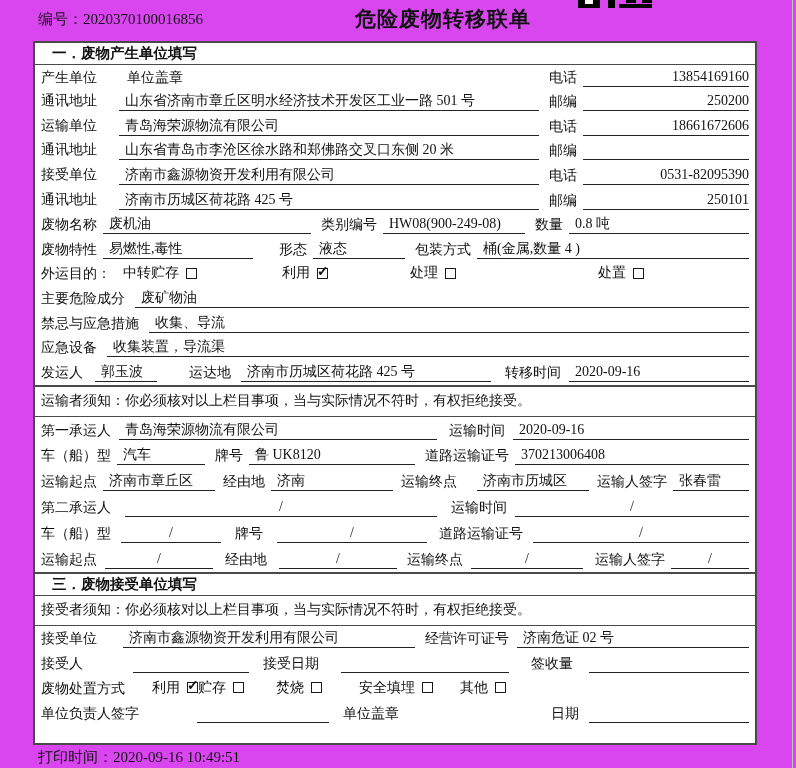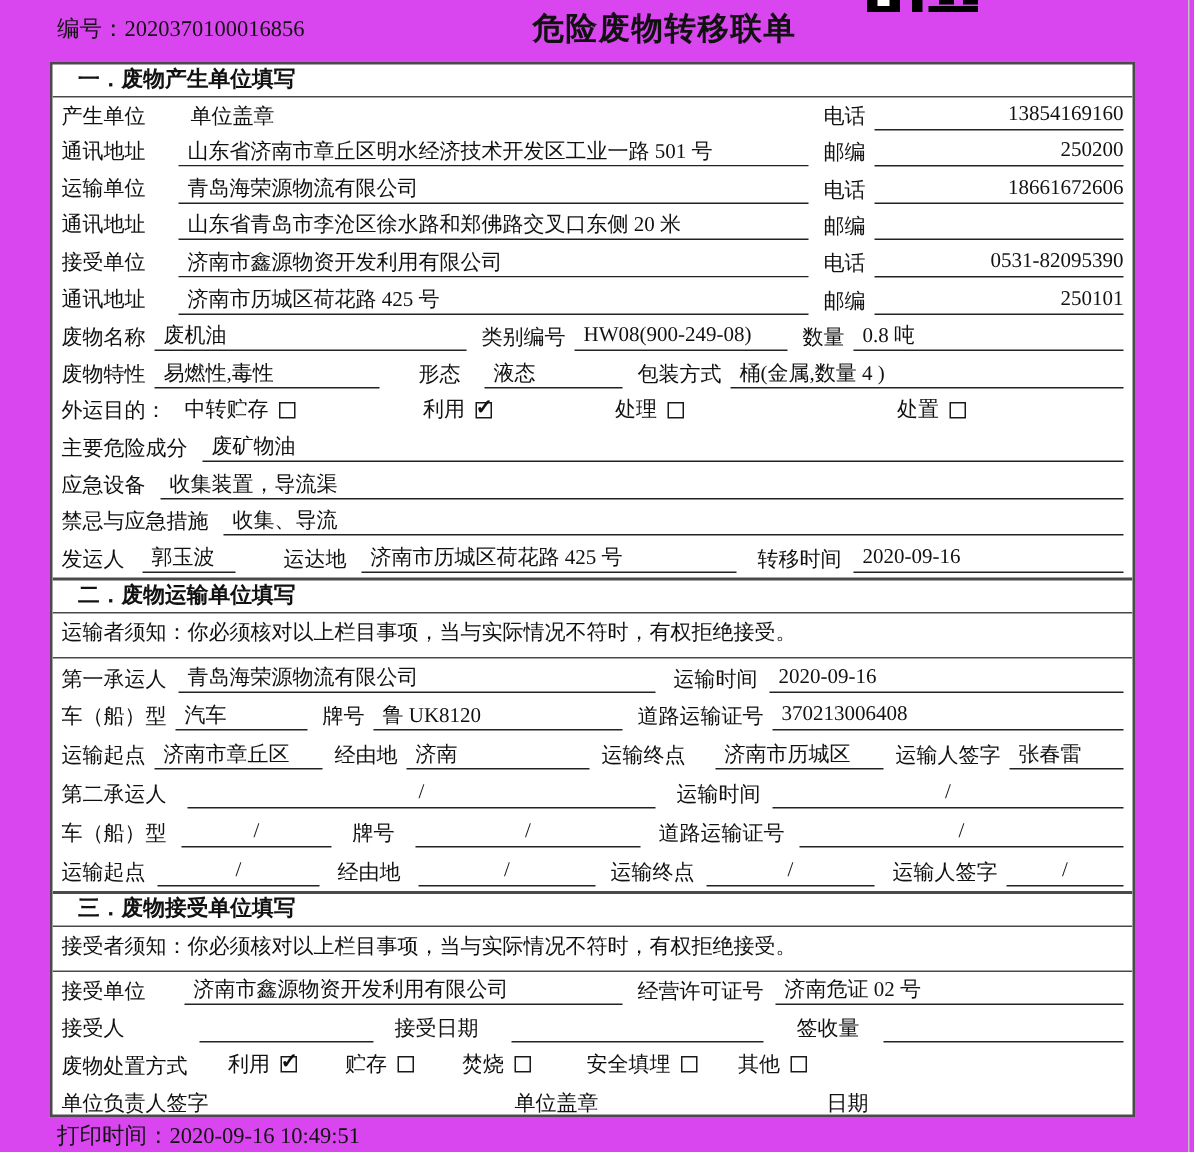--- a/index.html
+++ b/index.html
@@ -150,21 +150,21 @@
         <span class="lbl" style="margin-left:10px">类别编号</span>
         <span class="u" style="width:142px;margin-left:6px">HW08(900-249-08)</span>
         <span class="lbl" style="margin-left:10px">数量</span>
         <span class="u fill" style="margin-left:6px">0.8 吨</span>
       </div>
 
       <div class="row">
         <span class="lbl">废物特性</span>
         <span class="u" style="width:150px;margin-left:6px">易燃性,毒性</span>
         <span class="lbl" style="margin-left:26px">形态</span>
-        <span class="u" style="width:92px;margin-left:16px">液态</span>
+        <span class="u" style="width:92px;margin-left:6px">液态</span>
         <span class="lbl" style="margin-left:10px">包装方式</span>
         <span class="u fill" style="margin-left:6px">桶(金属,数量 4 )</span>
       </div>
 
       <div class="row">
         <span class="lbl">外运目的：</span>
         <span class="opt" style="margin-left:12px">
           <span>中转贮存</span>
           <span class="cb"></span>
         </span>
@@ -181,41 +181,40 @@
           <span class="cb"></span>
         </span>
       </div>
 
       <div class="row">
         <span class="lbl">主要危险成分</span>
         <span class="u fill" style="margin-left:10px">废矿物油</span>
       </div>
 
       <div class="row">
+        <span class="lbl">禁忌与应急措施</span>
+        <span class="u fill" style="margin-left:10px">收集、导流</span>
+      </div>
+
+      <div class="row">
         <span class="lbl">应急设备</span>
         <span class="u fill" style="margin-left:10px">收集装置，导流渠</span>
-      </div>
-
-      <div class="row">
-        <span class="lbl">禁忌与应急措施</span>
-        <span class="u fill" style="margin-left:10px">收集、导流</span>
       </div>
 
       <div class="row">
         <span class="lbl">发运人</span>
         <span class="u" style="width:62px;margin-left:12px">郭玉波</span>
         <span class="lbl" style="margin-left:32px">运达地</span>
         <span class="u" style="width:250px;margin-left:10px">济南市历城区荷花路 425 号</span>
         <span class="lbl" style="margin-left:14px">转移时间</span>
         <span class="u fill" style="margin-left:8px">2020-09-16</span>
       </div>
     </div>
 
     <div class="section sec2">
-      <div class="sec-title">二．废物运输单位填写</div>
       <div class="notice">运输者须知：你必须核对以上栏目事项，当与实际情况不符时，有权拒绝接受。</div>
 
       <div class="row">
         <span class="lbl">第一承运人</span>
         <span class="u" style="width:318px;margin-left:8px">青岛海荣源物流有限公司</span>
         <span class="lbl" style="margin-left:12px">运输时间</span>
         <span class="u fill" style="margin-left:8px">2020-09-16</span>
       </div>
 
       <div class="row">
@@ -285,21 +284,21 @@
         <span class="lbl" style="margin-left:22px">签收量</span>
         <span class="u fill" style="margin-left:16px"></span>
       </div>
 
       <div class="row">
         <span class="lbl">废物处置方式</span>
         <span class="opt" style="margin-left:27px">
           <span>利用</span>
           <span class="cb checked"></span>
         </span>
-        <span class="opt" style="margin-left:32px">
+        <span class="opt" style="">
           <span>贮存</span>
           <span class="cb"></span>
         </span>
         <span class="opt" style="margin-left:32px">
           <span>焚烧</span>
           <span class="cb"></span>
         </span>
         <span class="opt" style="margin-left:37px">
           <span>安全填埋</span>
           <span class="cb"></span>

